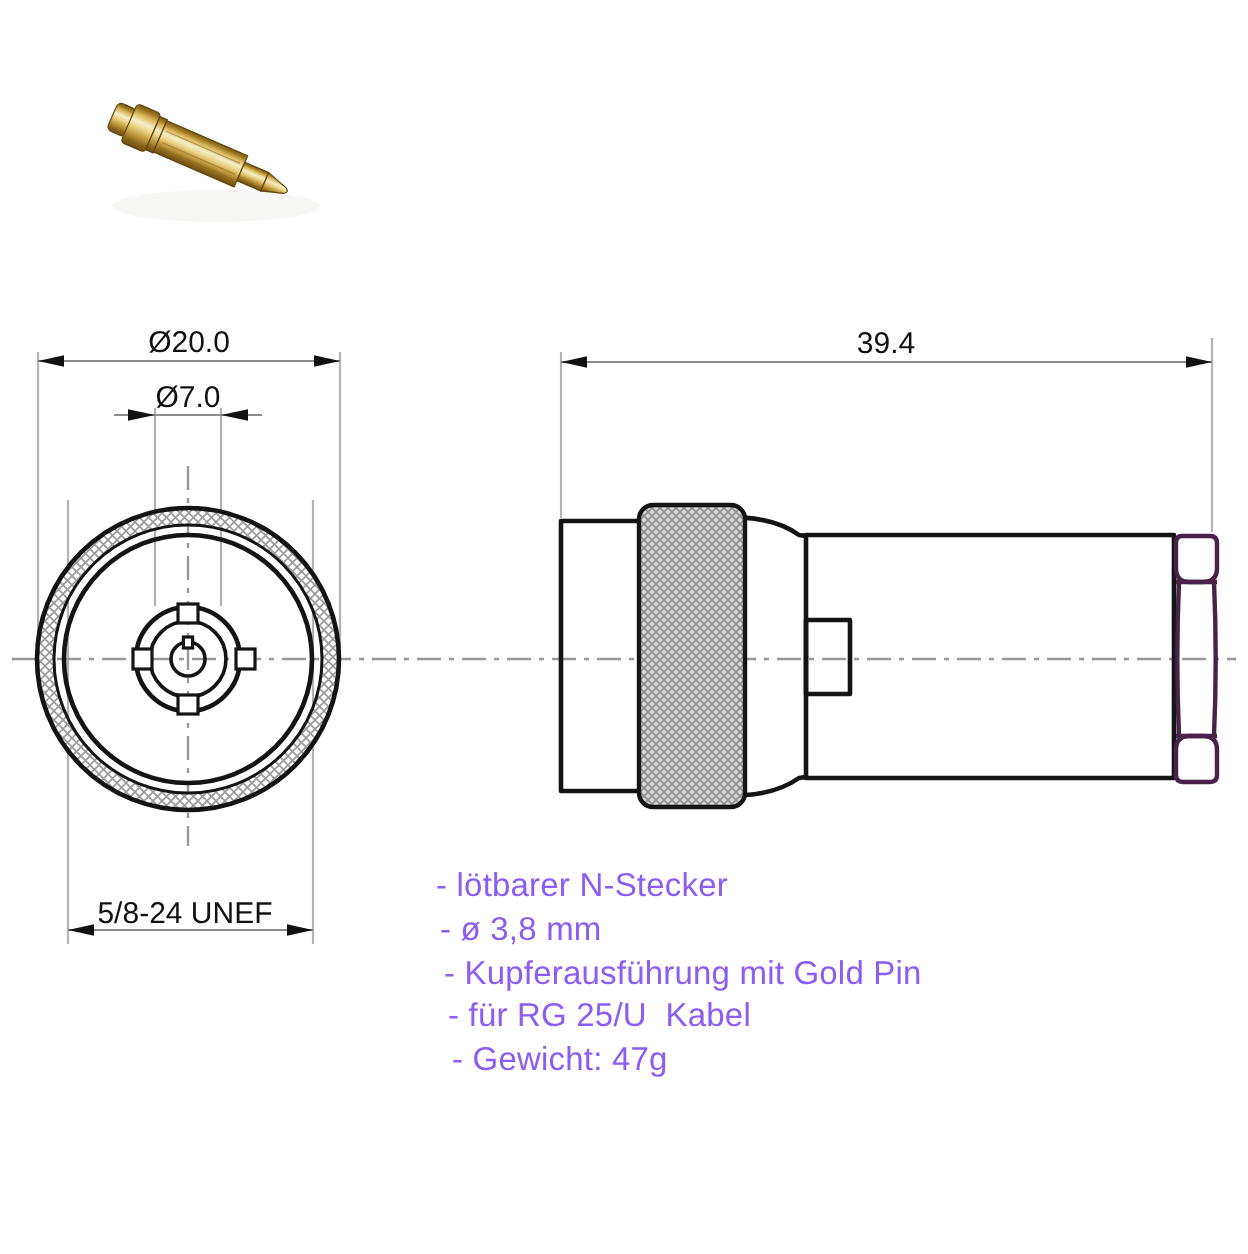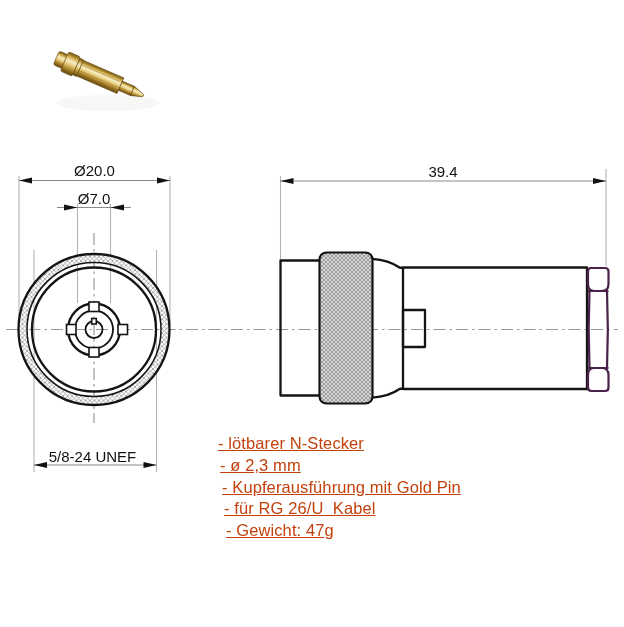--- a/index.html
+++ b/index.html
@@ -12,22 +12,22 @@
   .oln-med{stroke:#141414;stroke-width:1.8;fill:none;}
   .notch{stroke:#141414;stroke-width:1.6;fill:#ffffff;}
   .dim{stroke:#8a8a8a;stroke-width:1.1;fill:none;}
   .ext{stroke:#b3b3b3;stroke-width:1.1;fill:none;}
   .cl{stroke:#999999;stroke-width:1.2;fill:none;stroke-dasharray:12 4 2.5 4;}
   .arr{fill:#111111;stroke:none;}
   .dimtext{font-family:"Liberation Sans",sans-serif;font-size:15px;fill:#111111;}
   .nutline{stroke-width:2.2;fill:none;stroke-linejoin:round;}
   .pinoutline{stroke:#5f4610;stroke-width:0.6;}
   
-  .specs{position:absolute;left:218px;top:433px;font-size:16.5px;color:#c2410c;
-         line-height:21.8px;letter-spacing:0.1px;text-decoration:underline;}
+  .specs{position:absolute;left:218px;top:433px;font-size:16.5px;color:#8b5cf6;
+         line-height:21.8px;letter-spacing:0.1px;}
   .specs .line{white-space:pre;}
   .specs .line:nth-child(2){margin-left:2px;}
   .specs .line:nth-child(3){margin-left:4px;}
   .specs .line:nth-child(4){margin-left:6px;}
   .specs .line:nth-child(5){margin-left:8px;}
   .specs .line:nth-child(6){margin-left:24px;}
 </style>
 </head>
 <body>
 
@@ -134,19 +134,19 @@
       <path d="M591,268 H605 Q608.5,268 608.5,271.5 V284 Q608.5,291 601.5,291 H594.5 Q588,291 588,284 V271.5 Q588,268 591,268 Z"></path>
       <path d="M594.5,368 H601.5 Q608.5,368 608.5,375 V387.5 Q608.5,391 605,391 H591.5 Q588,391 588,387.5 V375 Q588,368 594.5,368 Z"></path>
       <path d="M588,291 H608.5 M588,368 H608.5"></path>
       <path d="M589.5,291 Q587.8,329.5 589.5,368 M607,291 Q608.7,329.5 607,368"></path>
     </g>
   </g>
 </svg>
 
 <div class="specs">
   <div class="line">- lötbarer N-Stecker</div>
-  <div class="line">- ø 2,3 mm</div>
+  <div class="line">- ø 3,8 mm</div>
   <div class="line">- Kupferausführung mit Gold Pin</div>
-  <div class="line">- für RG 26/U  Kabel</div>
+  <div class="line">- für RG 25/U  Kabel</div>
   <div class="line">- Gewicht: 47g</div>
 </div>
 
 </div>
 
 </body></html>

